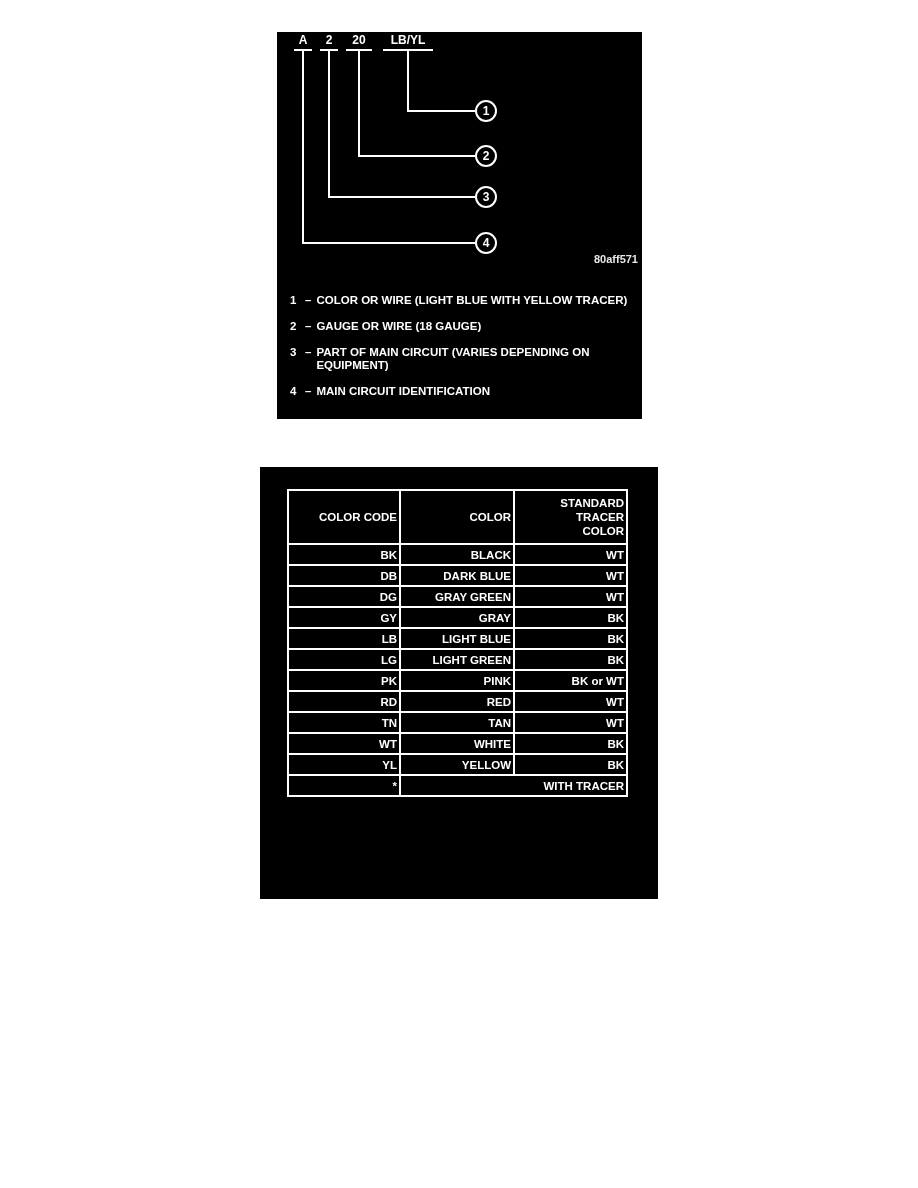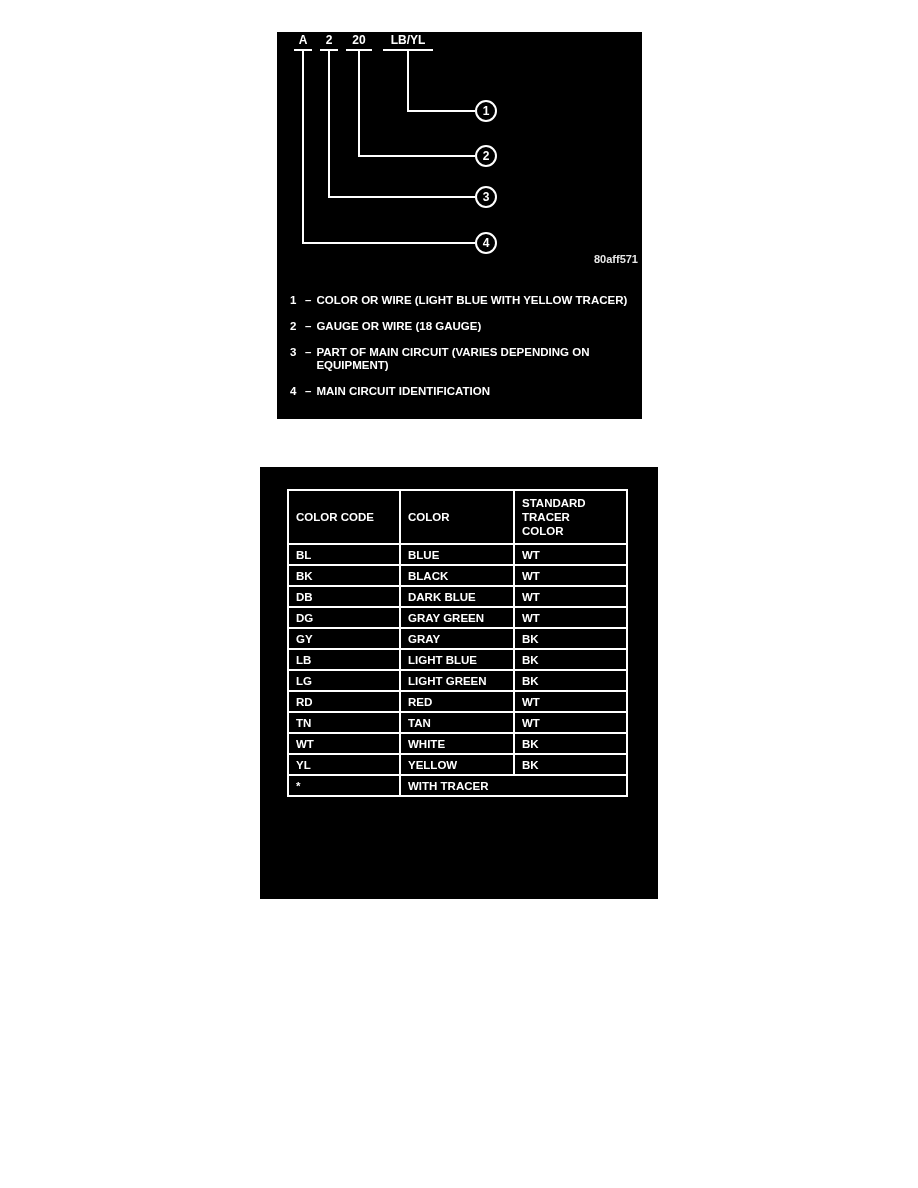--- a/index.html
+++ b/index.html
@@ -61,21 +61,21 @@
   #color-table-panel { left: 260px; top: 467px; width: 398px; height: 432px; }
 
   #color-code-table {
     position: absolute; left: 27px; top: 22px;
     width: 339px;
     border-collapse: collapse; table-layout: fixed;
   }
   #color-code-table th, #color-code-table td {
     border: 2px solid #ffffff;
     color: #ffffff; font-weight: bold; font-size: 11.5px;
-    text-align: left; vertical-align: middle;
+    text-align: right; vertical-align: middle;
     padding: 2px 2px 2px 7px;
     background: #000000;
     overflow: hidden; white-space: nowrap;
   }
   #color-code-table th {
     height: 54px; white-space: pre-line; line-height: 14px; font-size: 11.5px;
   }
   #color-code-table td { height: 21px; }
   .col-code   { width: 112px; }
   .col-color  { width: 114px; }
@@ -140,25 +140,20 @@
       <tr>
         <th>COLOR CODE</th>
         <th>COLOR</th>
         <th>STANDARD
 TRACER
 COLOR</th>
       </tr>
     </thead>
     <tbody>
       <tr>
-        <td>BL</td>
-        <td>BLUE</td>
-        <td>WT</td>
-      </tr>
-      <tr>
         <td>BK</td>
         <td>BLACK</td>
         <td>WT</td>
       </tr>
       <tr>
         <td>DB</td>
         <td>DARK BLUE</td>
         <td>WT</td>
       </tr>
       <tr>
@@ -173,20 +168,25 @@
       </tr>
       <tr>
         <td>LB</td>
         <td>LIGHT BLUE</td>
         <td>BK</td>
       </tr>
       <tr>
         <td>LG</td>
         <td>LIGHT GREEN</td>
         <td>BK</td>
+      </tr>
+      <tr>
+        <td>PK</td>
+        <td>PINK</td>
+        <td>BK or WT</td>
       </tr>
       <tr>
         <td>RD</td>
         <td>RED</td>
         <td>WT</td>
       </tr>
       <tr>
         <td>TN</td>
         <td>TAN</td>
         <td>WT</td>

